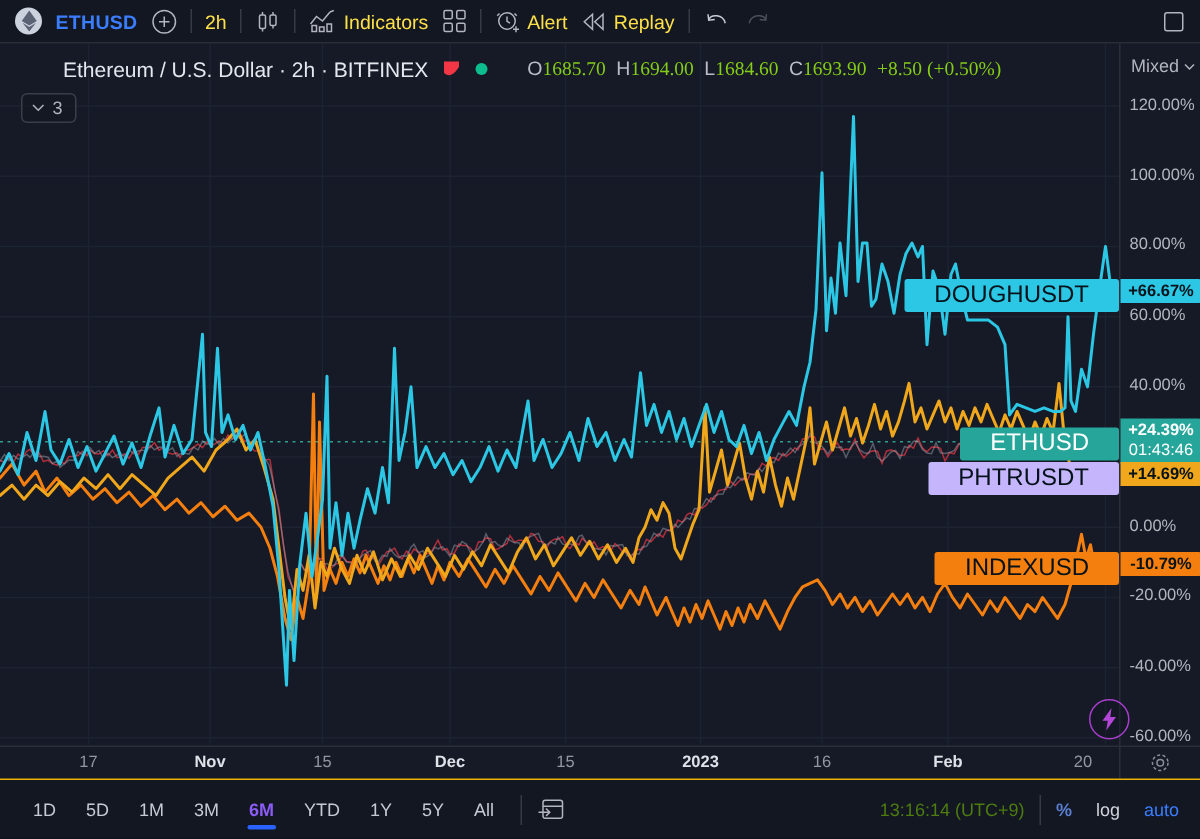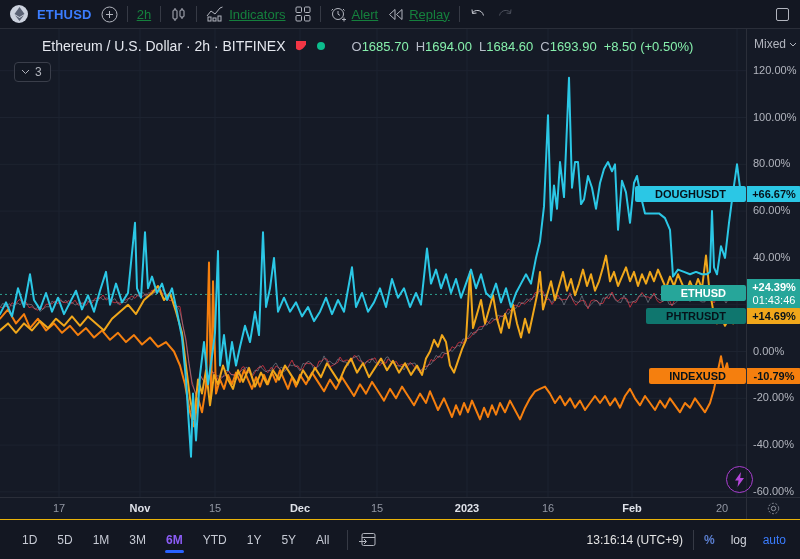--- a/index.html
+++ b/index.html
@@ -5,43 +5,43 @@
   * { margin:0; padding:0; box-sizing:border-box; }
   html,body { background:#0d1017; }
   body { font-family:"Liberation Sans", sans-serif; }
   #app { position:relative; width:800px; height:559px; background:#131722; overflow:hidden; color:#d1d4dc; }
 
   
   #toolbar-top { position:absolute; left:0; top:0; width:800px; height:29px;
     display:flex; align-items:center; gap:9px; padding:0 10px; background:#131722;
     border-bottom:1px solid #2a2e39; font-size:13px; z-index:30; }
   .tb-sep { width:1px; height:16px; background:#363a45; flex:none; }
-  .tb-btn { display:flex; align-items:center; gap:5px; color:#15803d; cursor:default; flex:none;text-decoration:underline; }
+  .tb-btn { display:flex; align-items:center; gap:5px; color:#fde047; cursor:default; flex:none; }
   .sym-name { color:#3b7dff; font-weight:bold; letter-spacing:.2px; }
   .eth-logo { width:18px; height:18px; border-radius:50%; background:#ccd2de; display:flex; align-items:center; justify-content:center; flex:none; }
   .icon { display:flex; align-items:center; justify-content:center; flex:none; }
   .dim { color:#4c505c; }
   #tb-spacer { flex:1; }
 
   
   #chart-row { position:absolute; left:0; top:29px; width:800px; height:468px; }
   #chart-area { position:absolute; left:0; top:0; width:746px; height:468px; background:#151a26; overflow:hidden; }
   #chart-svg { position:absolute; left:0; top:0; }
 
   #symbol-row { position:absolute; left:18px; top:9px; display:flex; align-items:center; gap:8px;
     font-size:14px; color:#e4e7ee; z-index:6; white-space:nowrap;margin-left:24px; }
   #ohlc { display:flex; align-items:center; gap:7px; font-size:13px; margin-left:18px; }
   .ohlc-pair { display:flex; align-items:baseline; }
   .ohlc-k { color:#b8bdc9; }
-  .ohlc-v { color:#86efac; }
+  .ohlc-v { color:#84cc16;font-family:Liberation Serif, serif; }
   #obj-tree-btn { position:absolute; left:14px; top:33px; z-index:6; display:flex; align-items:center; gap:5px;
     padding:2px 8px 2px 6px; border:1px solid #3a3e4a; border-radius:4px; background:rgba(19,23,34,.65);
     color:#b2b5be; font-size:12px; }
 
-  .name-tag { position:absolute; right:0; z-index:5; font-size:11px; font-weight:bold;
+  .name-tag { position:absolute; right:0; z-index:5; font-size:16px; font-weight:normal;
     padding:2px 20px; border-radius:2px; white-space:nowrap; }
 
   #tv-logo { position:absolute; left:10px; top:409px; height:42px; z-index:6;
     display:flex; align-items:center; gap:9px; padding:0 20px 0 16px;
     border:1.5px solid #4b4f59; border-radius:22px; background:rgba(19,23,34,.45); }
   #tv-logo span { font-size:19px; font-weight:bold; color:#f0f2f6; letter-spacing:.2px; }
 
   #lightning-btn { position:absolute; left:726px; top:466px; width:27px; height:27px; border-radius:50%;
     border:1.5px solid #a93ecf; display:flex; align-items:center; justify-content:center;
     background:rgba(19,23,34,.4); z-index:25; }
@@ -68,21 +68,21 @@
   
   #toolbar-bottom { position:absolute; left:0; top:519px; width:800px; height:40px; background:#131722;
     border-top:1px solid #eab308; display:flex; align-items:center; font-size:12px; padding:0 14px; }
   #ranges { display:flex; align-items:center; gap:4px; }
   .range-btn { position:relative; padding:4px 8px; color:#c6cad4; }
   .range-btn.active { color:#8b5cf6; font-weight:bold; }
   .range-btn.active::after { content:""; position:absolute; left:7px; right:7px; bottom:-2px; height:3px;
     border-radius:2px; background:#2962ff; }
   .bb-sep { width:1px; height:20px; background:#363a45; margin:0 10px; }
   #bb-spacer { flex:1; }
-  #clock { color:#e5e5e5; }
+  #clock { color:#4d7c0f; }
   #scale-btns { display:flex; align-items:center; gap:16px; }
   #pct-btn { color:#5b7fd0; font-weight:bold; }
   #log-btn { color:#d1d4dc; }
   #auto-btn { color:#3b7dff; }
 </style>
 </head>
 <body>
 
 <div id="app">
 
@@ -241,21 +241,21 @@
           <svg width="9" height="6" viewBox="0 0 9 6" fill="none" stroke="#b2b5be">
               <path d="M1 1 L4.5 4.5 L8 1"></path>
             </svg>
         </span>
         <span>3</span>
       </div>
 
       <div id="name-tags">
           <div class="name-tag" style="top: 157.492px; background: rgb(43, 199, 229); color: rgb(6, 18, 26);">DOUGHUSDT</div>
           <div class="name-tag" style="top: 256.427px; background: rgb(38, 166, 154); color: rgb(255, 255, 255);">ETHUSD</div>
-          <div class="name-tag" style="top: 279.125px; background: #0f766e; color: rgb(6, 18, 26);">PHTRUSDT</div>
+          <div class="name-tag" style="top: 279.125px; background: #c4b5fd; color: rgb(6, 18, 26);">PHTRUSDT</div>
           <div class="name-tag" style="top: 338.749px; background: rgb(245, 127, 14); color: rgb(6, 18, 26);">INDEXUSD</div>
         </div>
 
     </div>
 
     <div id="price-axis">
       <div id="axis-mode">
         <span>Mixed</span>
         <span class="icon">
           <svg width="8" height="5" viewBox="0 0 8 5" fill="none" stroke="#b2b5be">

